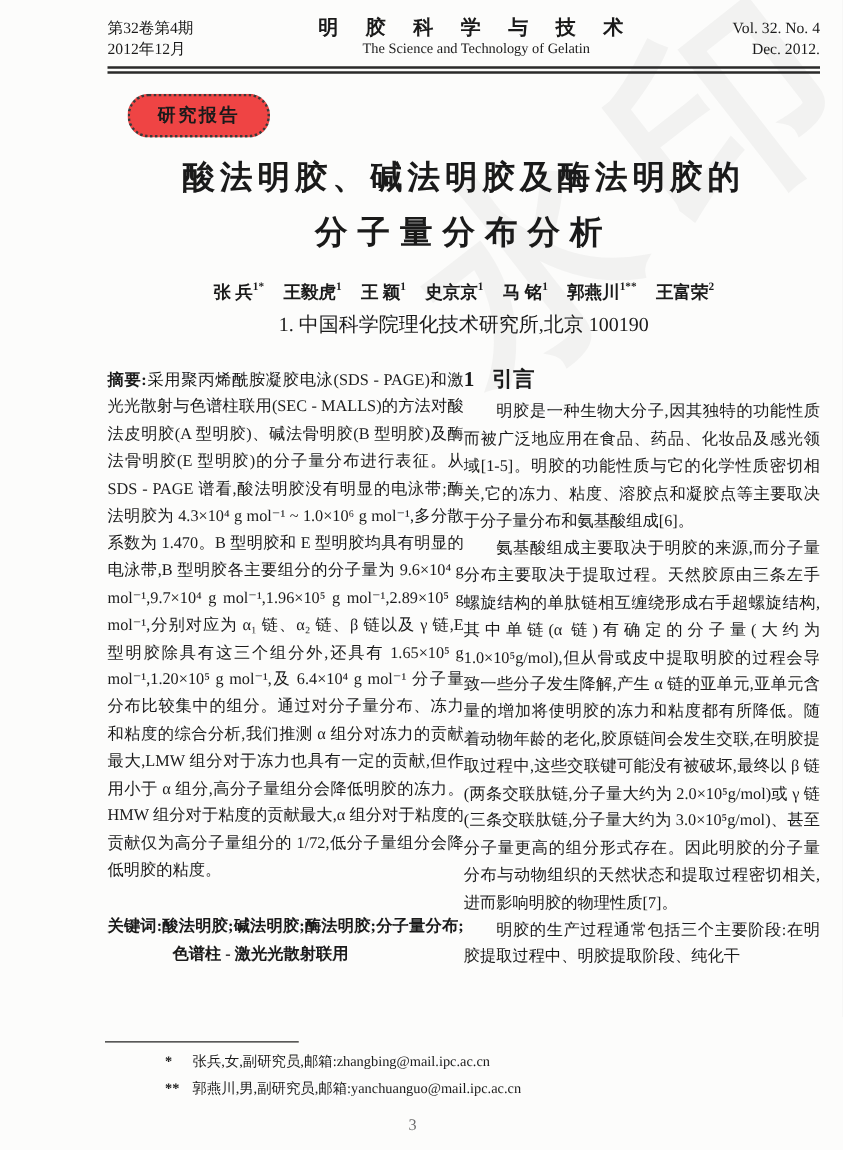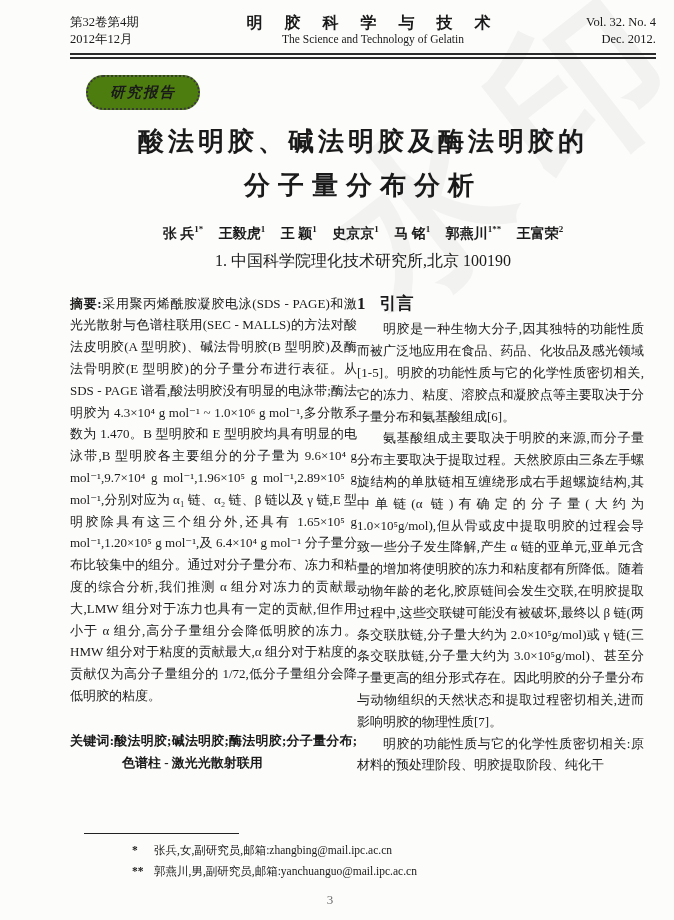--- a/index.html
+++ b/index.html
@@ -8,21 +8,21 @@
     background: #e9e9e7;
     font-family: "Liberation Serif", "DejaVu Serif", serif;
     color: #1a1a1a;
   }
   .page {
     position: relative;
     width: 674px; height: 920px;
     background: #fcfcfb;
     overflow: hidden;
   }
-  .content { position: absolute; left: 70px; right: 18px; top: 14px; }
+  .content { position: absolute; left: 86px; right: 18px; top: 14px; }
 
   
   .watermark {
     position: absolute; top: 30px; right: -40px;
     font-size: 170px; font-weight: bold;
     color: rgba(110,110,110,0.07);
     transform: rotate(-38deg);
     transform-origin: center;
     letter-spacing: 30px;
     pointer-events: none;
@@ -41,22 +41,22 @@
 
   
   .badge {
     display: inline-block;
     margin: 16px 0 0 16px;
     padding: 6px 22px;
     border: 2px dotted #3a3a3a;
     border-radius: 17px;
     font-size: 14.5px; font-weight: bold;
     letter-spacing: 2px;
-    background: #4d7c0f;
-    position: relative; z-index: 1; font-style: italic;
+    background: #ef4444;
+    position: relative; z-index: 1;
   }
 
   
   .title { text-align: center; font-weight: bold; position: relative; z-index: 1; }
   .title-l1 { margin-top: 14px; font-size: 26px; letter-spacing: 4px; }
   .title-l2 { margin-top: 9px; font-size: 26px; letter-spacing: 8px; }
   .authors { margin-top: 21px; text-align: center; font-size: 14px; font-weight: bold; position: relative; z-index: 1; }
   .author { margin: 3px 6px; white-space: nowrap; }
   .author sup { font-size: 9px; font-weight: bold; }
   .affils { margin-top: 8px; text-align: center; font-size: 16px; line-height: 20px; position: relative; z-index: 1; }
@@ -136,21 +136,21 @@
           <span class="kw-label">关键词:</span><span>酸法明胶;碱法明胶;酶法明胶;分子量分布;色谱柱 - 激光光散射联用</span>
         </div>
       </div>
 
       <div class="col body-text">
         <h2 class="sec-heading">
           <span class="sec-num">1</span><span>引言</span>
         </h2>
         <p class="para">明胶是一种生物大分子,因其独特的功能性质而被广泛地应用在食品、药品、化妆品及感光领域[1-5]。明胶的功能性质与它的化学性质密切相关,它的冻力、粘度、溶胶点和凝胶点等主要取决于分子量分布和氨基酸组成[6]。</p>
         <p class="para">氨基酸组成主要取决于明胶的来源,而分子量分布主要取决于提取过程。天然胶原由三条左手螺旋结构的单肽链相互缠绕形成右手超螺旋结构,其中单链(α 链)有确定的分子量(大约为 1.0×10⁵g/mol),但从骨或皮中提取明胶的过程会导致一些分子发生降解,产生 α 链的亚单元,亚单元含量的增加将使明胶的冻力和粘度都有所降低。随着动物年龄的老化,胶原链间会发生交联,在明胶提取过程中,这些交联键可能没有被破坏,最终以 β 链(两条交联肽链,分子量大约为 2.0×10⁵g/mol)或 γ 链(三条交联肽链,分子量大约为 3.0×10⁵g/mol)、甚至分子量更高的组分形式存在。因此明胶的分子量分布与动物组织的天然状态和提取过程密切相关,进而影响明胶的物理性质[7]。</p>
-        <p class="para">明胶的功能性质与它的化学性质密切相关:原材料的预处理阶段、明胶提取阶段、纯化干</p>
+        <p class="para">明胶的生产过程通常包括三个主要阶段:在明胶提取过程中、明胶提取阶段、纯化干</p>
       </div>
 
     </div>
   </div>
 
   <div class="footnote-area">
     <div class="footnote-rule"></div>
     <div class="footnote">
       <span class="fn-marker">*</span><span>张兵,女,副研究员,邮箱:zhangbing@mail.ipc.ac.cn</span>
     </div>

